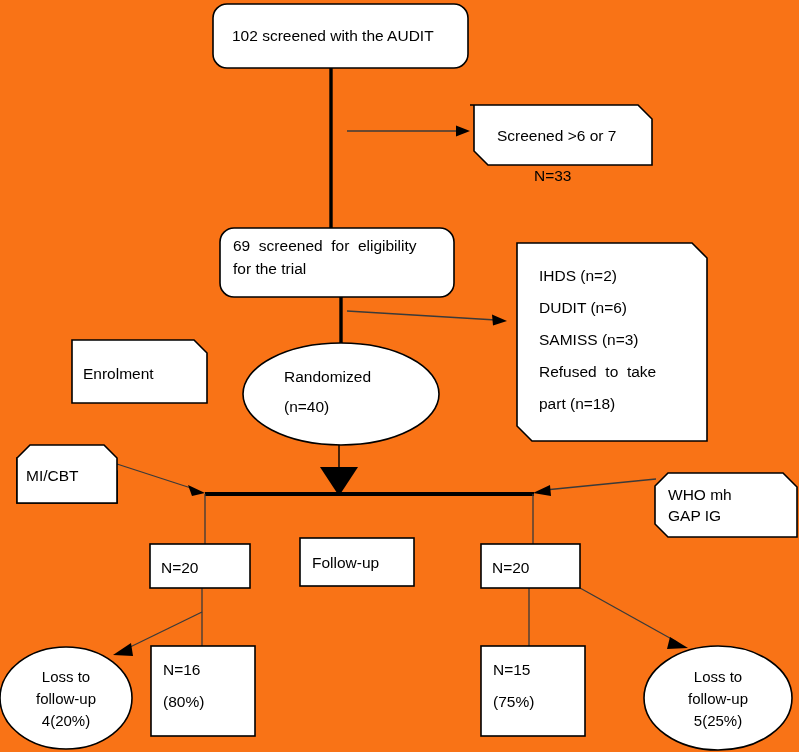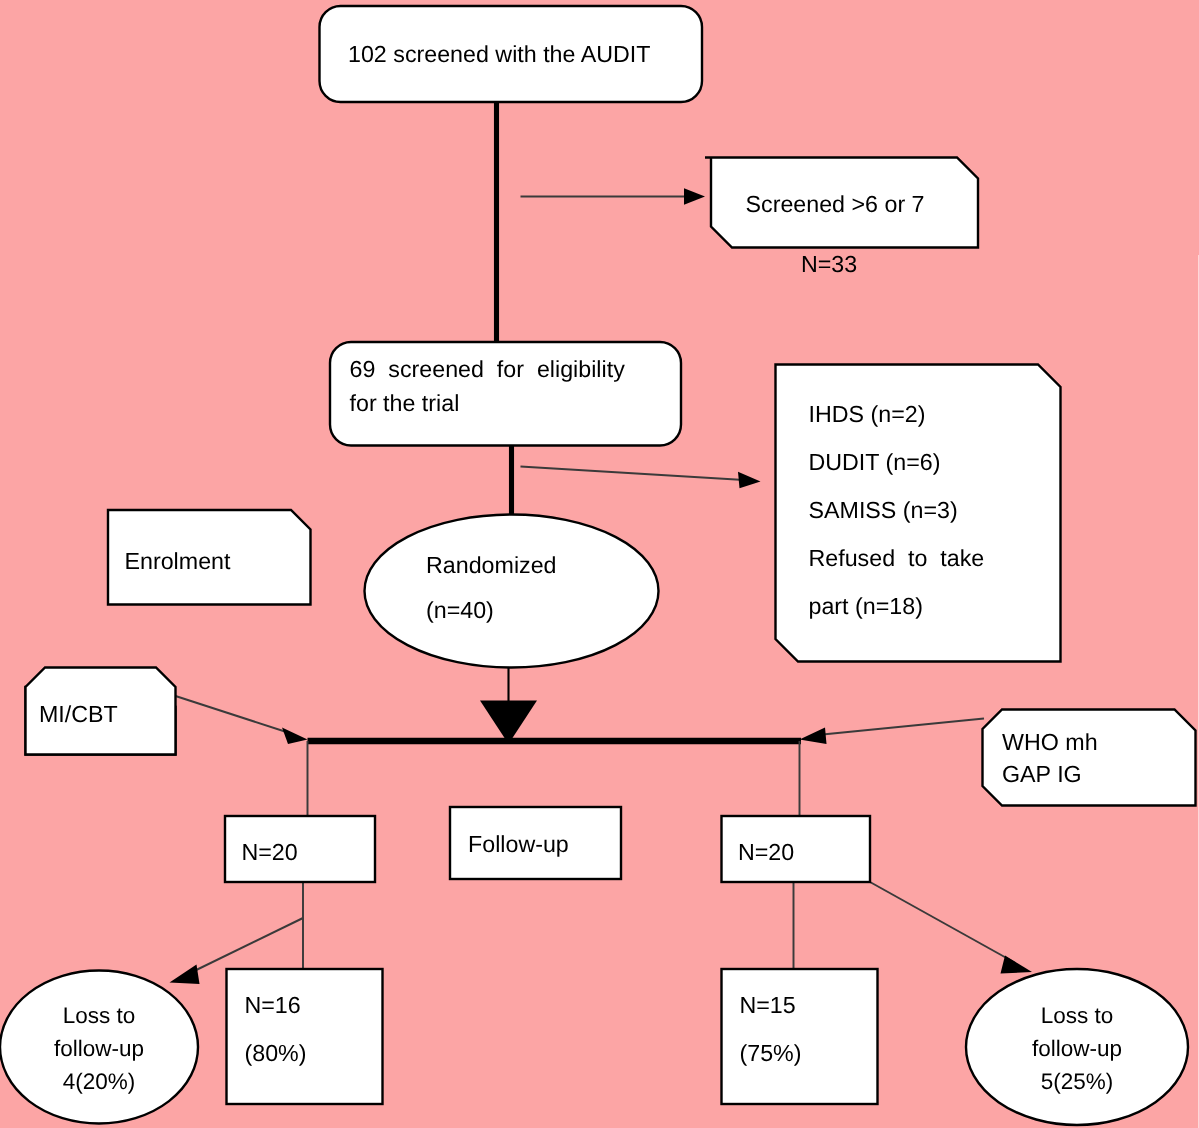--- a/index.html
+++ b/index.html
@@ -4,21 +4,21 @@
 <style>
   html, body {
     margin: 0;
     padding: 0;
     background: #ffffff;
   }
   #flow-root {
     position: relative;
     width: 799px;
     height: 752px;
-    background: #fca5a5;
+    background: #f97316;
     font-family: "Liberation Sans", sans-serif;
   }
   svg.flow-canvas {
     display: block;
     width: 799px;
     height: 752px;
   }
   .shape-stroke {
     fill: #ffffff;
     stroke: #000000;

